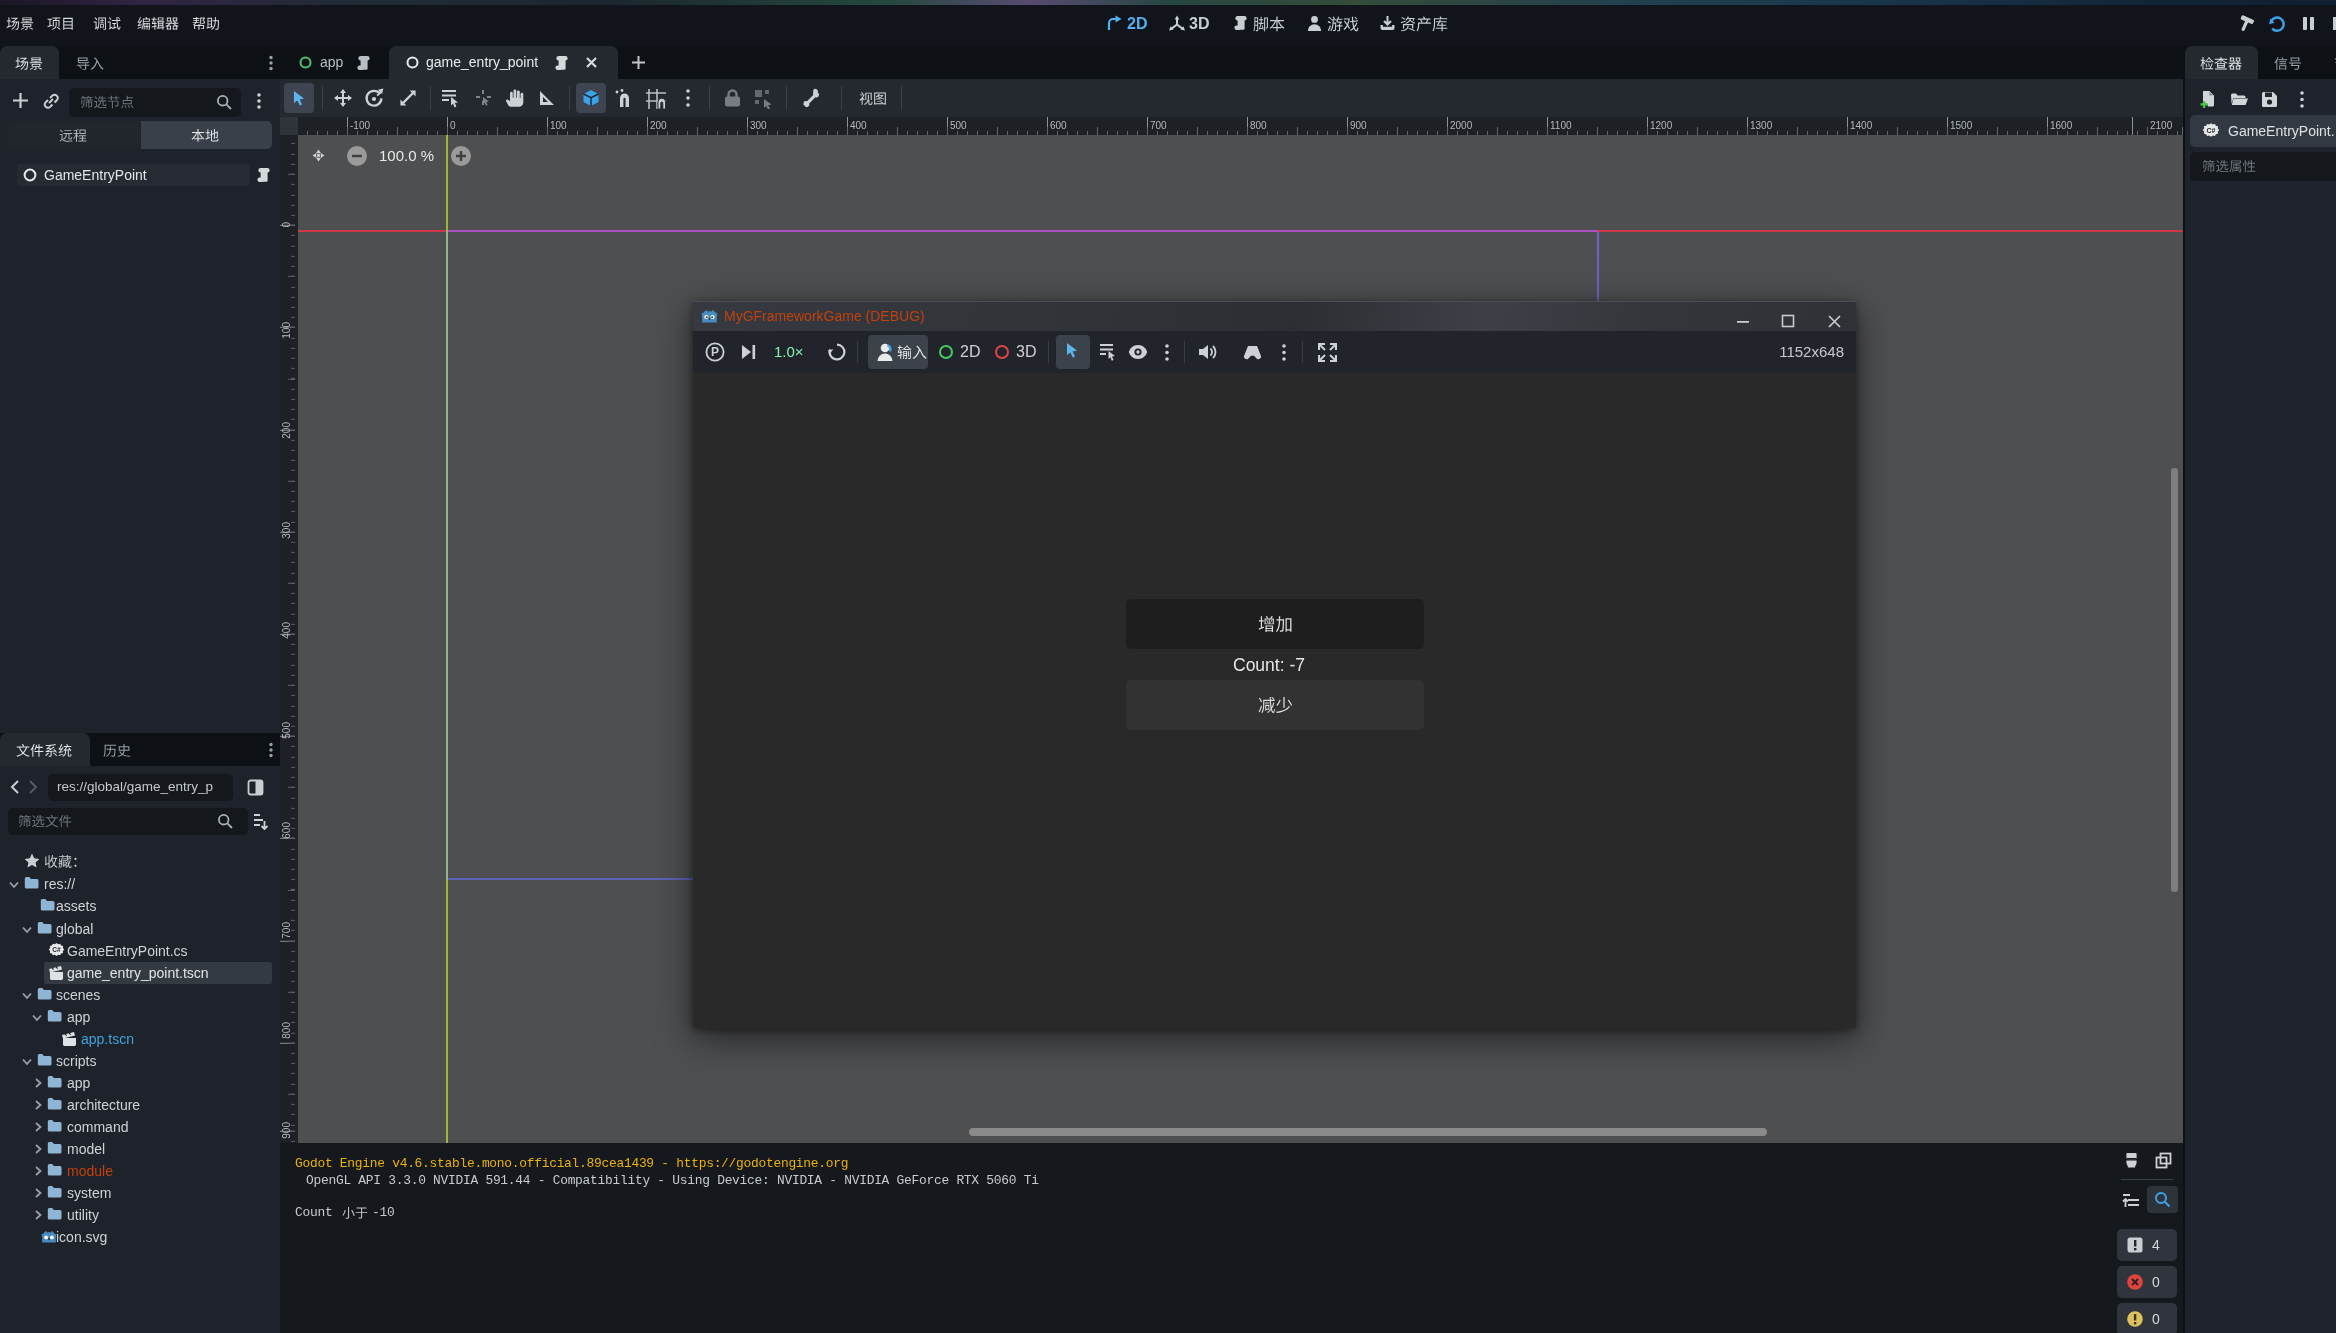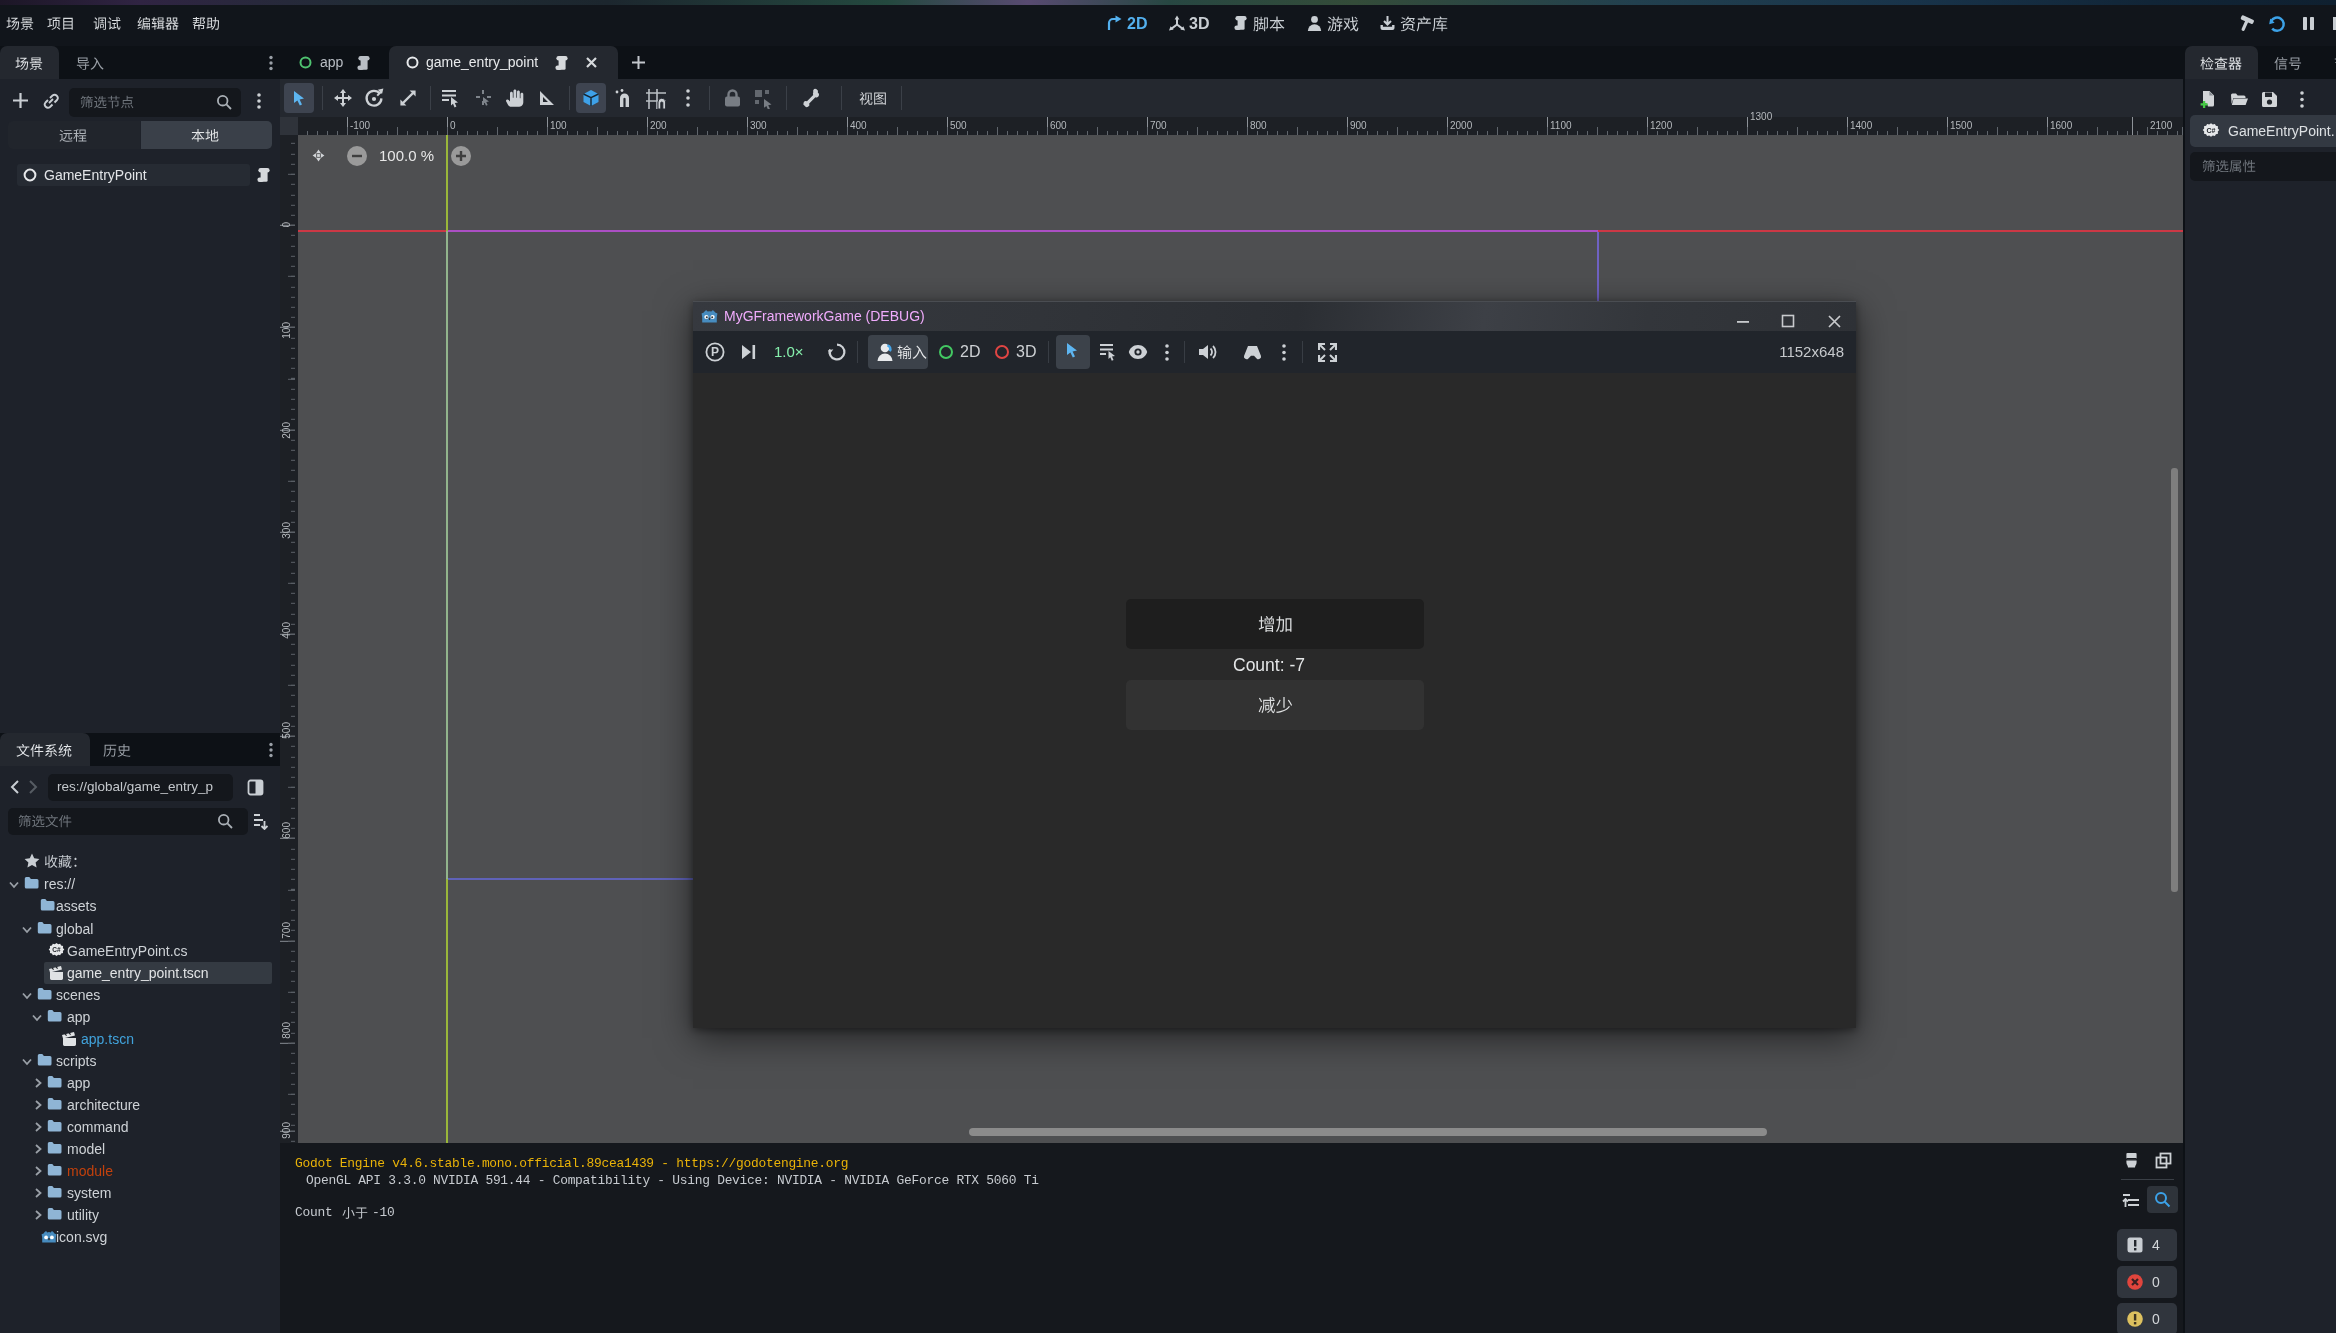--- a/index.html
+++ b/index.html
@@ -210,21 +210,21 @@
 <div style="position:absolute;left:750px;top:118.0px;height:16.0px;line-height:16.0px;font-family:'Liberation Sans',sans-serif;font-size:10px;font-weight:400;color:#b5b9bd;white-space:nowrap">300</div>
 <div style="position:absolute;left:850px;top:118.0px;height:16.0px;line-height:16.0px;font-family:'Liberation Sans',sans-serif;font-size:10px;font-weight:400;color:#b5b9bd;white-space:nowrap">400</div>
 <div style="position:absolute;left:950px;top:118.0px;height:16.0px;line-height:16.0px;font-family:'Liberation Sans',sans-serif;font-size:10px;font-weight:400;color:#b5b9bd;white-space:nowrap">500</div>
 <div style="position:absolute;left:1050px;top:118.0px;height:16.0px;line-height:16.0px;font-family:'Liberation Sans',sans-serif;font-size:10px;font-weight:400;color:#b5b9bd;white-space:nowrap">600</div>
 <div style="position:absolute;left:1150px;top:118.0px;height:16.0px;line-height:16.0px;font-family:'Liberation Sans',sans-serif;font-size:10px;font-weight:400;color:#b5b9bd;white-space:nowrap">700</div>
 <div style="position:absolute;left:1250px;top:118.0px;height:16.0px;line-height:16.0px;font-family:'Liberation Sans',sans-serif;font-size:10px;font-weight:400;color:#b5b9bd;white-space:nowrap">800</div>
 <div style="position:absolute;left:1350px;top:118.0px;height:16.0px;line-height:16.0px;font-family:'Liberation Sans',sans-serif;font-size:10px;font-weight:400;color:#b5b9bd;white-space:nowrap">900</div>
 <div style="position:absolute;left:1450px;top:118.0px;height:16.0px;line-height:16.0px;font-family:'Liberation Sans',sans-serif;font-size:10px;font-weight:400;color:#b5b9bd;white-space:nowrap">2000</div>
 <div style="position:absolute;left:1550px;top:118.0px;height:16.0px;line-height:16.0px;font-family:'Liberation Sans',sans-serif;font-size:10px;font-weight:400;color:#b5b9bd;white-space:nowrap">1100</div>
 <div style="position:absolute;left:1650px;top:118.0px;height:16.0px;line-height:16.0px;font-family:'Liberation Sans',sans-serif;font-size:10px;font-weight:400;color:#b5b9bd;white-space:nowrap">1200</div>
-<div style="position:absolute;left:1750px;top:109px;height:16.0px;line-height:16.0px;font-family:'Liberation Sans',sans-serif;font-size:10px;font-weight:400;color:#b5b9bd;white-space:nowrap">1300</div>
+<div style="position:absolute;left:1750px;top:118.0px;height:16.0px;line-height:16.0px;font-family:'Liberation Sans',sans-serif;font-size:10px;font-weight:400;color:#b5b9bd;white-space:nowrap">1300</div>
 <div style="position:absolute;left:1850px;top:118.0px;height:16.0px;line-height:16.0px;font-family:'Liberation Sans',sans-serif;font-size:10px;font-weight:400;color:#b5b9bd;white-space:nowrap">1400</div>
 <div style="position:absolute;left:1950px;top:118.0px;height:16.0px;line-height:16.0px;font-family:'Liberation Sans',sans-serif;font-size:10px;font-weight:400;color:#b5b9bd;white-space:nowrap">1500</div>
 <div style="position:absolute;left:2050px;top:118.0px;height:16.0px;line-height:16.0px;font-family:'Liberation Sans',sans-serif;font-size:10px;font-weight:400;color:#b5b9bd;white-space:nowrap">1600</div>
 <div style="position:absolute;left:2150px;top:118.0px;height:16.0px;line-height:16.0px;font-family:'Liberation Sans',sans-serif;font-size:10px;font-weight:400;color:#b5b9bd;white-space:nowrap">2100</div>
 <div style="position:absolute;left:280px;top:135px;width:15px;height:1008px;
 background-image:repeating-linear-gradient(180deg,#5a5f66 0 1px,transparent 1px 10.22px),repeating-linear-gradient(180deg,#5a5f66 0 1px,transparent 1px 51.1px),repeating-linear-gradient(180deg,#878c92 0 1px,transparent 1px 102.2px);
 background-size:4px 100%,7px 100%,15px 100%;background-position:right -12.2px,right -12.2px,right -12.2px;background-repeat:repeat-y"></div>
 <div style="position:absolute;left:281px;top:225px;width:12px;height:12px;font-size:10px;color:#b5b9bd;transform:rotate(-90deg) translate(3px,0);transform-origin:center;white-space:nowrap;direction:rtl">0</div>
 <div style="position:absolute;left:281px;top:325px;width:12px;height:12px;font-size:10px;color:#b5b9bd;transform:rotate(-90deg) translate(3px,0);transform-origin:center;white-space:nowrap;direction:rtl">100</div>
 <div style="position:absolute;left:281px;top:425px;width:12px;height:12px;font-size:10px;color:#b5b9bd;transform:rotate(-90deg) translate(3px,0);transform-origin:center;white-space:nowrap;direction:rtl">200</div>
@@ -262,21 +262,21 @@
 <div style="position:absolute;left:693px;top:301px;width:1163px;height:727px;box-shadow:0 10px 34px rgba(0,0,0,0.55),0 2px 8px rgba(0,0,0,0.4)"></div>
 <div style="position:absolute;left:693px;top:301px;width:1163px;height:30px;background:linear-gradient(100deg,#36393f 0%,#313439 30%,#2b2e33 52%,#3d4046 68%,#33363b 82%,#2e3136 100%);border-top:1px solid #4a4d52"></div>
 <svg style="position:absolute;left:701px;top:308px;" width="17" height="17" viewBox="0 0 17 17">
     <path d="M1.2 14.5 V9.2 L0.6 5.4 2.8 4.6 C3.4 3.4 4.2 2.6 5.4 2.2 L6.6 3.6 a6 6 0 0 1 3.8 0 L11.6 2.2 c1.2 0.4 2 1.2 2.6 2.4 l2.2 0.8 -0.6 3.8 v5.3 z" fill="#478cbf"></path>
     <circle cx="5.4" cy="9" r="2.1" fill="#fff"></circle>
     <circle cx="11.6" cy="9" r="2.1" fill="#fff"></circle>
     <circle cx="5.8" cy="9.2" r="1" fill="#33373d"></circle>
     <circle cx="11.2" cy="9.2" r="1" fill="#33373d"></circle>
     <rect x="7.9" y="9.6" width="1.2" height="2.4" fill="#33373d"></rect>
   </svg>
-<div style="position:absolute;left:724px;top:304.8px;height:22.4px;line-height:22.4px;font-family:'Liberation Sans',sans-serif;font-size:14px;font-weight:400;color:#f0abfc;white-space:nowrap">MyGFrameworkGame (DEBUG)</div>
+<div style="position:absolute;left:724px;top:304.8px;height:22.4px;line-height:22.4px;font-family:'Liberation Sans',sans-serif;font-size:14px;font-weight:400;color:#c2410c;white-space:nowrap">MyGFrameworkGame (DEBUG)</div>
 <svg style="position:absolute;left:1736px;top:314px;" width="15" height="15" viewBox="0 0 15 15">
     <rect x="1" y="7" width="12" height="1.8" fill="#c8cacd"></rect>
   </svg>
 <svg style="position:absolute;left:1781px;top:314px;" width="15" height="15" viewBox="0 0 15 15">
     <rect x="1.5" y="1.5" width="11" height="11" stroke="#c8cacd" stroke-width="1.6" fill="none"></rect>
   </svg>
 <svg style="position:absolute;left:1827px;top:314px;" width="15" height="15" viewBox="0 0 15 15">
     <path d="M2 2 L13 13 M13 2 L2 13" stroke="#c8cacd" stroke-width="1.7"></path>
   </svg>
 <div style="position:absolute;left:693px;top:331px;width:1163px;height:42px;background:#21252b;"></div>

